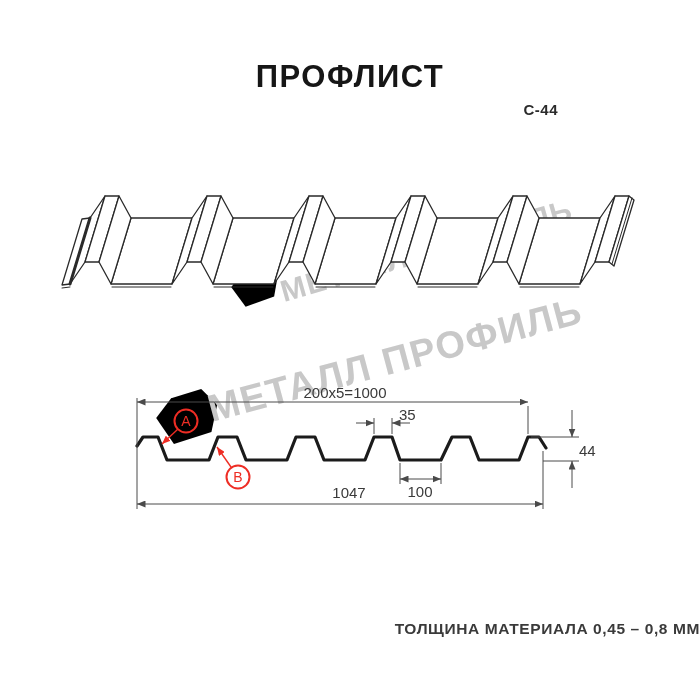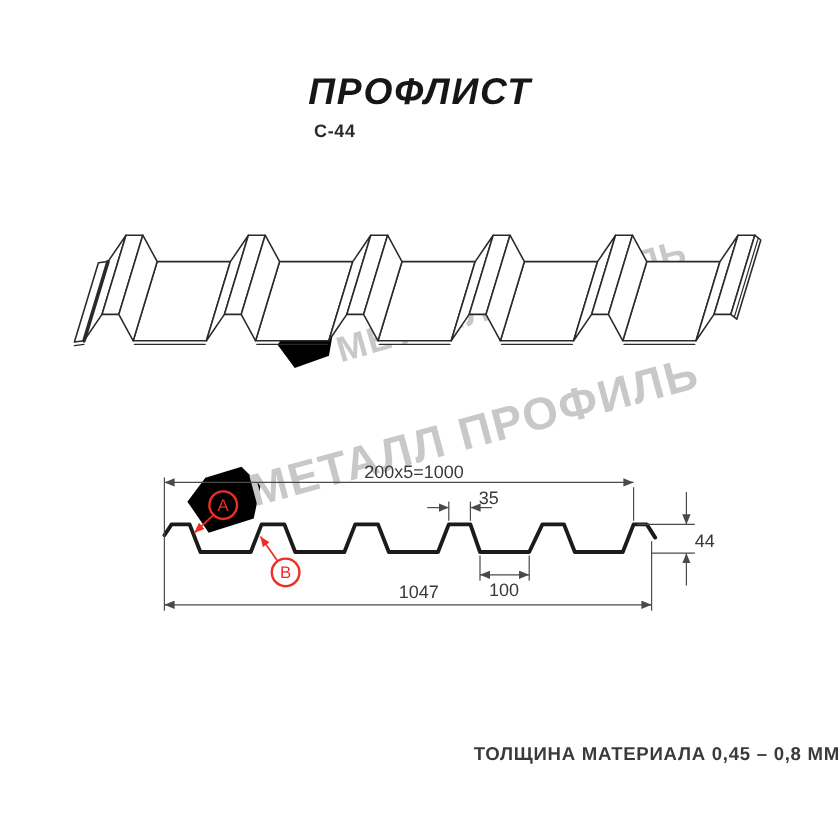--- a/index.html
+++ b/index.html
@@ -1,20 +1,20 @@
 <!DOCTYPE html>
 <html><head>
 <meta charset="utf-8">
 <style>
   html,body{margin:0;padding:0;background:#ffffff;}
   body{width:700px;height:700px;position:relative;overflow:hidden;
        font-family:"Liberation Sans","DejaVu Sans",sans-serif;}
   .page-title{position:absolute;top:59px;left:0;width:700px;text-align:center;
-       font-size:31px;font-weight:800;letter-spacing:1.5px;color:#161616;font-style:italic;}
-  .page-subtitle{position:absolute;top:101px;left:0;width:558px;text-align:center;
+       font-size:31px;font-weight:800;letter-spacing:1.5px;color:#161616;}
+  .page-subtitle{position:absolute;top:101px;left:0;width:558px;text-align:right;
        font-size:15px;font-weight:700;letter-spacing:.5px;color:#2b2b2b;}
   .footer-note{position:absolute;top:620px;left:0;width:700px;text-align:right;
        font-size:15.5px;font-weight:600;letter-spacing:.6px;color:#3a3a3a;}
   svg.scene{position:absolute;left:0;top:0;}
   .sheet3d path, .sheet3d line{fill:#ffffff;stroke:#2a2a2a;stroke-width:1.3;
        stroke-linejoin:round;stroke-linecap:round;}
   .sheet3d line{fill:none;}
   .sheet3d .thin{stroke-width:1;}
   .sheet3d .thick{stroke-width:3;}
   .wm text{fill:#c8c8c8;font-weight:700;}

